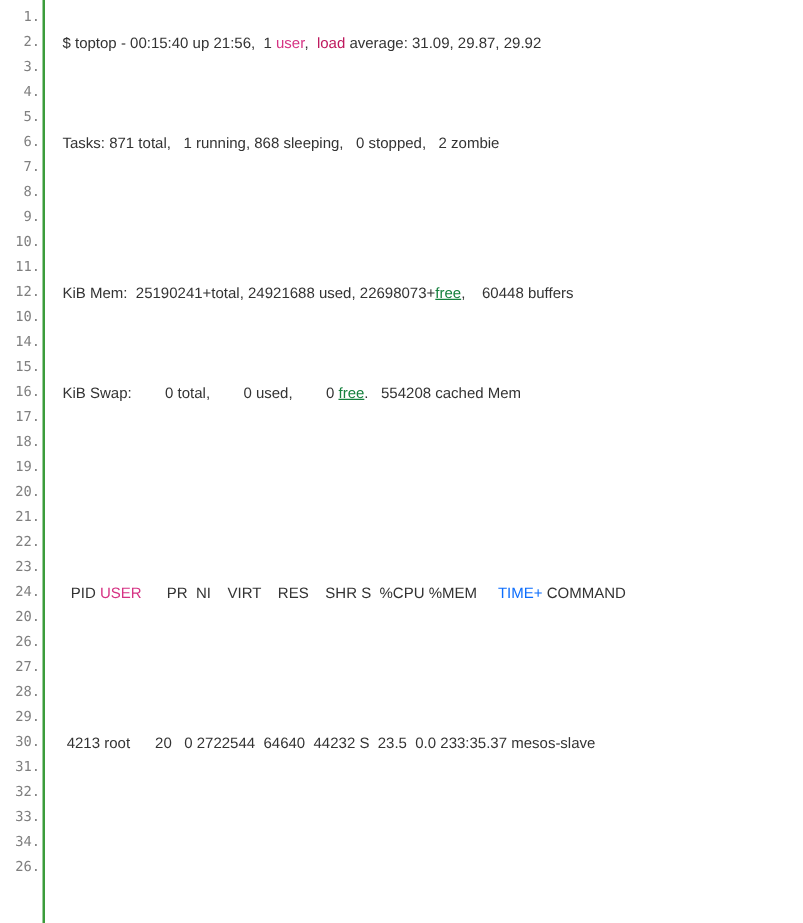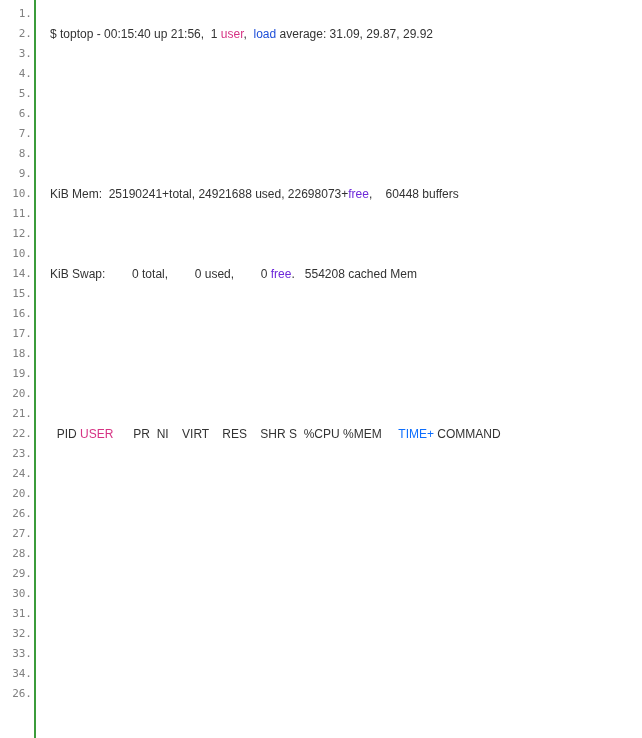--- a/index.html
+++ b/index.html
@@ -37,22 +37,22 @@
       color: #333;
       line-height: 20px;
       white-space: pre;
       overflow: hidden;
     }
     .line {
       height: 20px;
       display: block;
     }
     .kw-user { color: #d63384; }
-    .kw-load { color: #1d4ed8; font-weight: 500; }
-    .kw-free { color: #6d28d9; font-weight: 500; }
+    .kw-load { color: #be185d; font-weight: 500; }
+    .kw-free { color: #15803d; font-weight: 500; text-decoration: underline; }
     .kw-time { color: #0d6efd; font-weight: 500; }
     .kw-hdr  { color: #d63384; }
   </style>
 </head>
 <body>
 
 <div class="code-block">
   <div class="gutter" id="gutter">
       <div>1.</div>
       <div>2.</div>
@@ -86,31 +86,33 @@
       <div>30.</div>
       <div>31.</div>
       <div>32.</div>
       <div>33.</div>
       <div>34.</div>
       <div>26.</div>
     </div>
   <div class="content">
 <span class="line"><span>$ toptop - 00:15:40 up 21:56,  1 </span><span class="kw-user">user</span><span>,  </span><span class="kw-load">load</span><span> average: 31.09, 29.87, 29.92</span></span>
 <span class="line"></span>
+<span class="line">Tasks: 871 total,   1 running, 868 sleeping,   0 stopped,   2 zombie</span>
 <span class="line"></span>
 <span class="line"></span>
 <span class="line"><span>KiB Mem:  25190241+total, 24921688 used, 22698073+</span><span class="kw-free">free</span><span>,    60448 buffers</span></span>
 <span class="line"></span>
 <span class="line"><span>KiB Swap:        0 total,        0 used,        0 </span><span class="kw-free">free</span><span>.   554208 cached Mem</span></span>
 <span class="line"></span>
 <span class="line"></span>
 <span class="line"></span>
 <span class="line"><span>  PID </span><span class="kw-hdr">USER</span><span>      PR  NI    VIRT    RES    SHR S  %CPU %MEM     </span><span class="kw-time">TIME+</span><span> COMMAND</span></span>
 <span class="line"></span>
 <span class="line"></span>
+<span class="line"> 4213 root      20   0 2722544  64640  44232 S  23.5  0.0 233:35.37 mesos-slave</span>
 <span class="line"></span>
 
 
 
 
 
 
 
 
 

